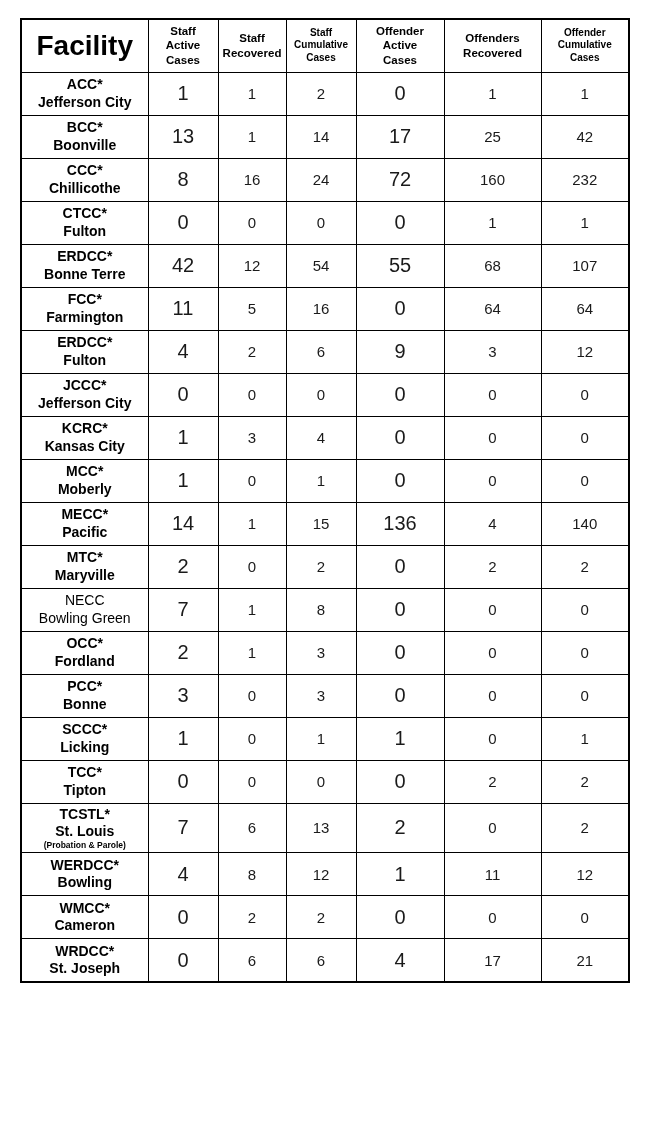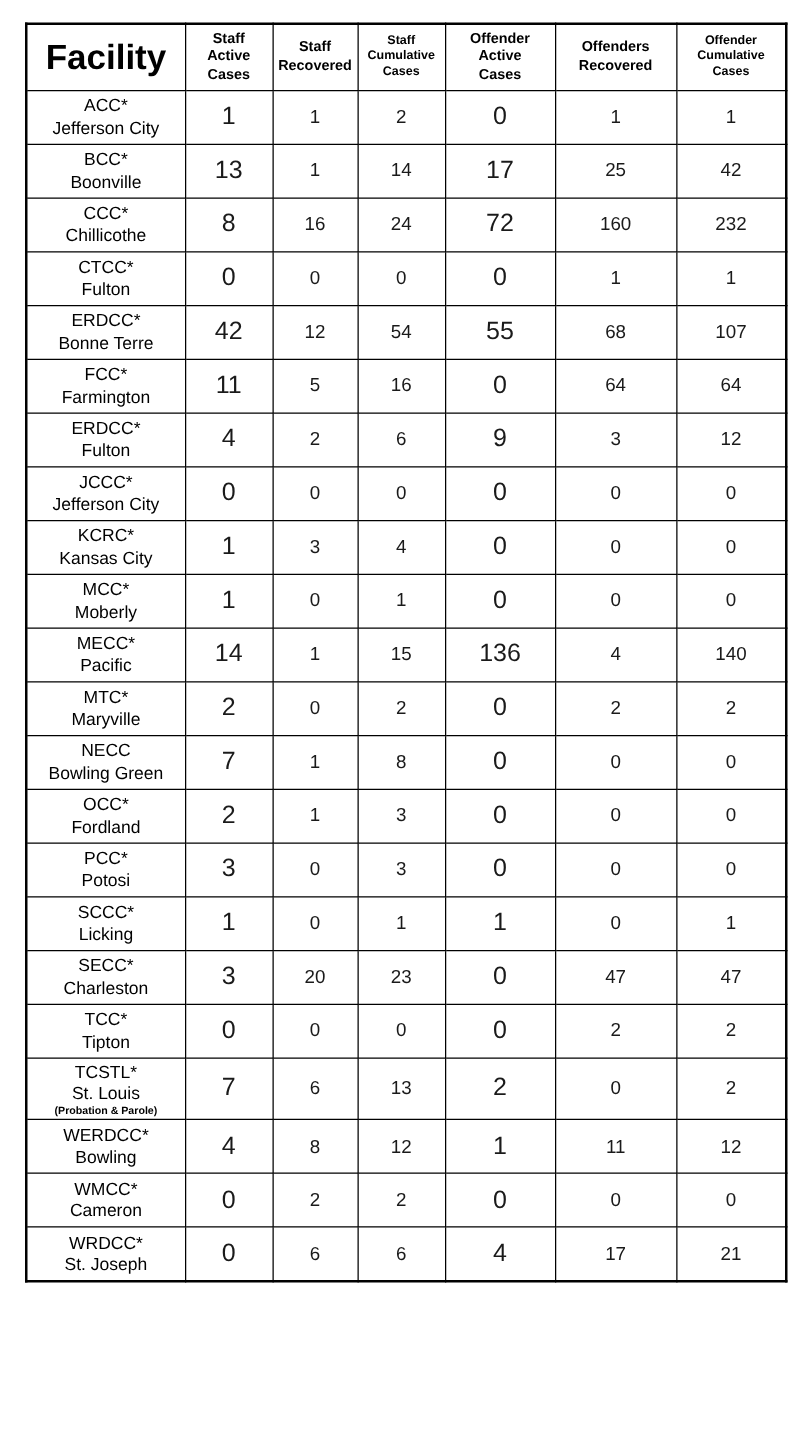--- a/index.html
+++ b/index.html
@@ -46,21 +46,21 @@
     white-space: normal;
   }
   th.col-header:nth-child(4),
   th.col-header:nth-child(7) {
     font-size: 10px;
   }
 
   .facility-code,
   .facility-city {
     font-size: 14px;
-    font-weight: normal;
+    font-weight: bold;
     line-height: 1.22;
   }
   tr.regular-name .facility-code,
   tr.regular-name .facility-city {
     font-weight: normal;
   }
   .facility-note {
     font-size: 8.5px;
     font-weight: bold;
     line-height: 1.25;
@@ -289,21 +289,21 @@
   <td class="value-cell num-lg">2</td>
           <td class="value-cell">1</td>
           <td class="value-cell">3</td>
           <td class="value-cell num-lg">0</td>
           <td class="value-cell">0</td>
           <td class="value-cell">0</td>
         </tr>
         <tr>
     <td class="facility-cell">
       <div class="facility-code">PCC*</div>
-      <div class="facility-city">Potosi</div>
+      <div class="facility-city">Bonne</div>
 
     </td>
   <td class="value-cell num-lg">3</td>
           <td class="value-cell">0</td>
           <td class="value-cell">3</td>
           <td class="value-cell num-lg">0</td>
           <td class="value-cell">0</td>
           <td class="value-cell">0</td>
         </tr>
         <tr>
@@ -311,33 +311,20 @@
       <div class="facility-code">SCCC*</div>
       <div class="facility-city">Licking</div>
 
     </td>
   <td class="value-cell num-lg">1</td>
           <td class="value-cell">0</td>
           <td class="value-cell">1</td>
           <td class="value-cell num-lg">1</td>
           <td class="value-cell">0</td>
           <td class="value-cell">1</td>
-        </tr>
-        <tr>
-    <td class="facility-cell">
-      <div class="facility-code">SECC*</div>
-      <div class="facility-city">Charleston</div>
-
-    </td>
-  <td class="value-cell num-lg">3</td>
-          <td class="value-cell">20</td>
-          <td class="value-cell">23</td>
-          <td class="value-cell num-lg">0</td>
-          <td class="value-cell">47</td>
-          <td class="value-cell">47</td>
         </tr>
         <tr>
     <td class="facility-cell">
       <div class="facility-code">TCC*</div>
       <div class="facility-city">Tipton</div>
 
     </td>
   <td class="value-cell num-lg">0</td>
           <td class="value-cell">0</td>
           <td class="value-cell">0</td>

